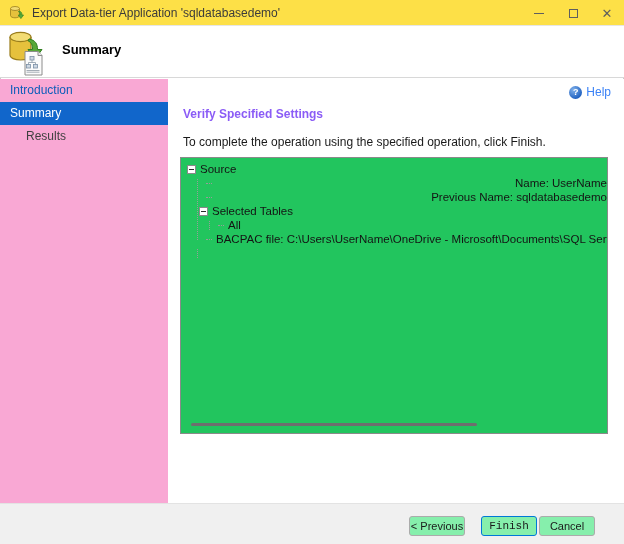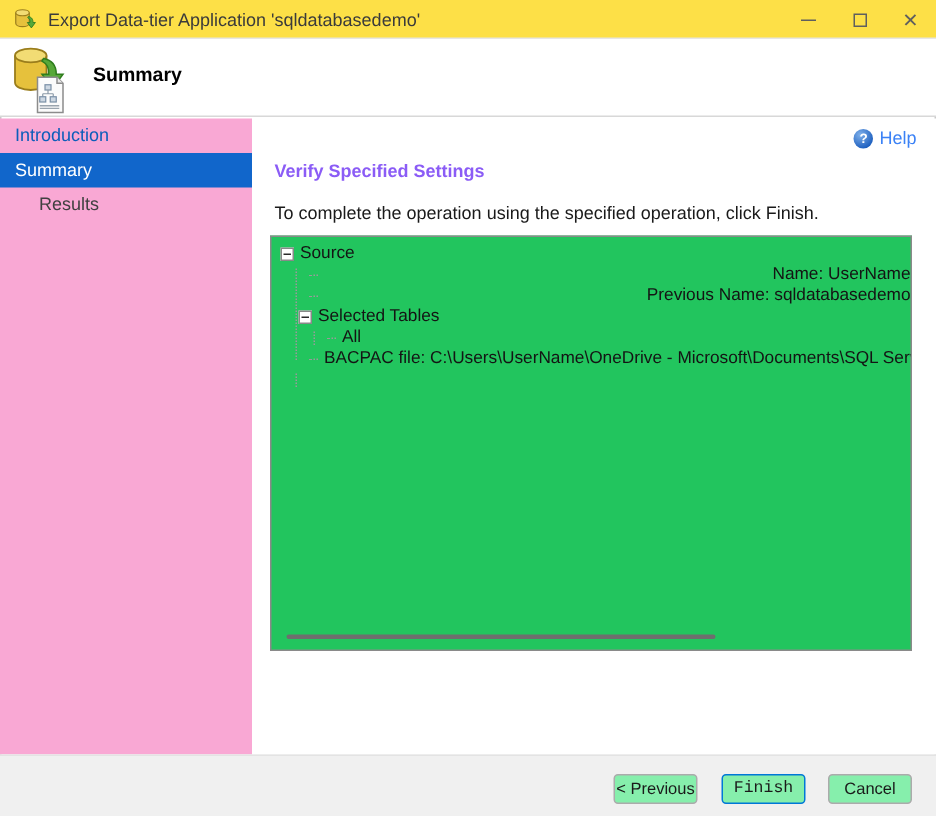--- a/index.html
+++ b/index.html
@@ -123,21 +123,21 @@
     background:#f0f0f0; border-top:1px solid #e3e3e3;
   }
   .btn {
     position:absolute; top:12px; width:56px; height:20px;
     background:#86efac; border:1px solid #ababab; border-radius:3px;
     font-size:11px; font-family:"Liberation Sans", sans-serif;
     color:#1a1a1a; cursor:pointer; text-align:center; line-height:18px;
   }
   .btn-previous { left:409px; }
   .btn-finish { left:481px; border:1px solid #0078d7;font-family:Liberation Mono, monospace; }
-  .btn-cancel { left:539px;margin-left:13px; }
+  .btn-cancel { left:539px; }
 </style>
 </head>
 <body>
 
 <div class="titlebar">
   <svg class="titlebar-icon" viewBox="0 0 16 16">
     <path d="M1.5 3.5 v7 c0 1.4 2.2 2.3 4.5 2.3 s4.5-.9 4.5-2.3 v-7" fill="#e6c13c" stroke="#9a7d1c" stroke-width="0.8"></path>
     <ellipse cx="6" cy="3.5" rx="4.5" ry="2" fill="#f2dc74" stroke="#9a7d1c" stroke-width="0.8"></ellipse>
     <path d="M10 6 c2.5.6 3 2.2 3 4 l1.6 0 -2.7 3.6 -2.7-3.6 1.8 0 c0-1.7-.3-2.6-1.6-3.4 z" fill="#57a839" stroke="#2f7d1e" stroke-width="0.6"></path>
   </svg>

